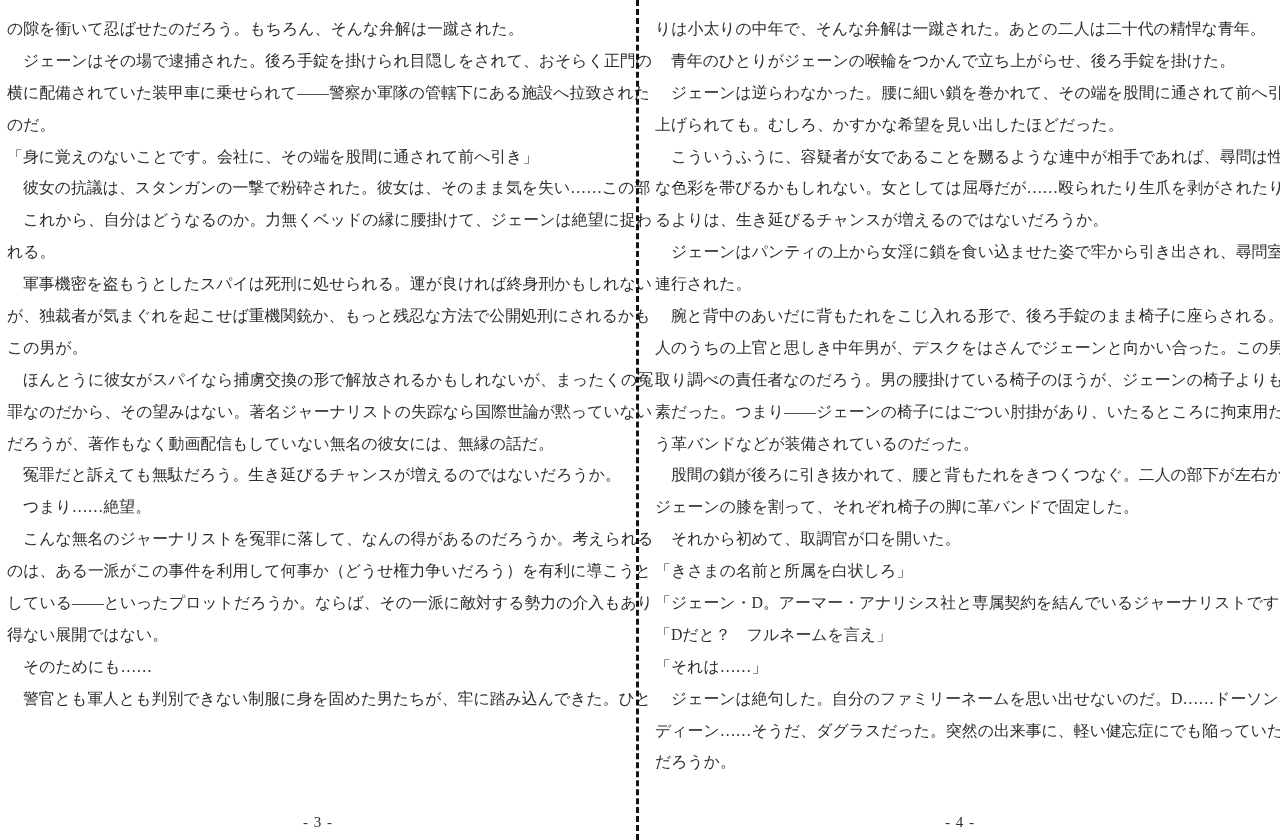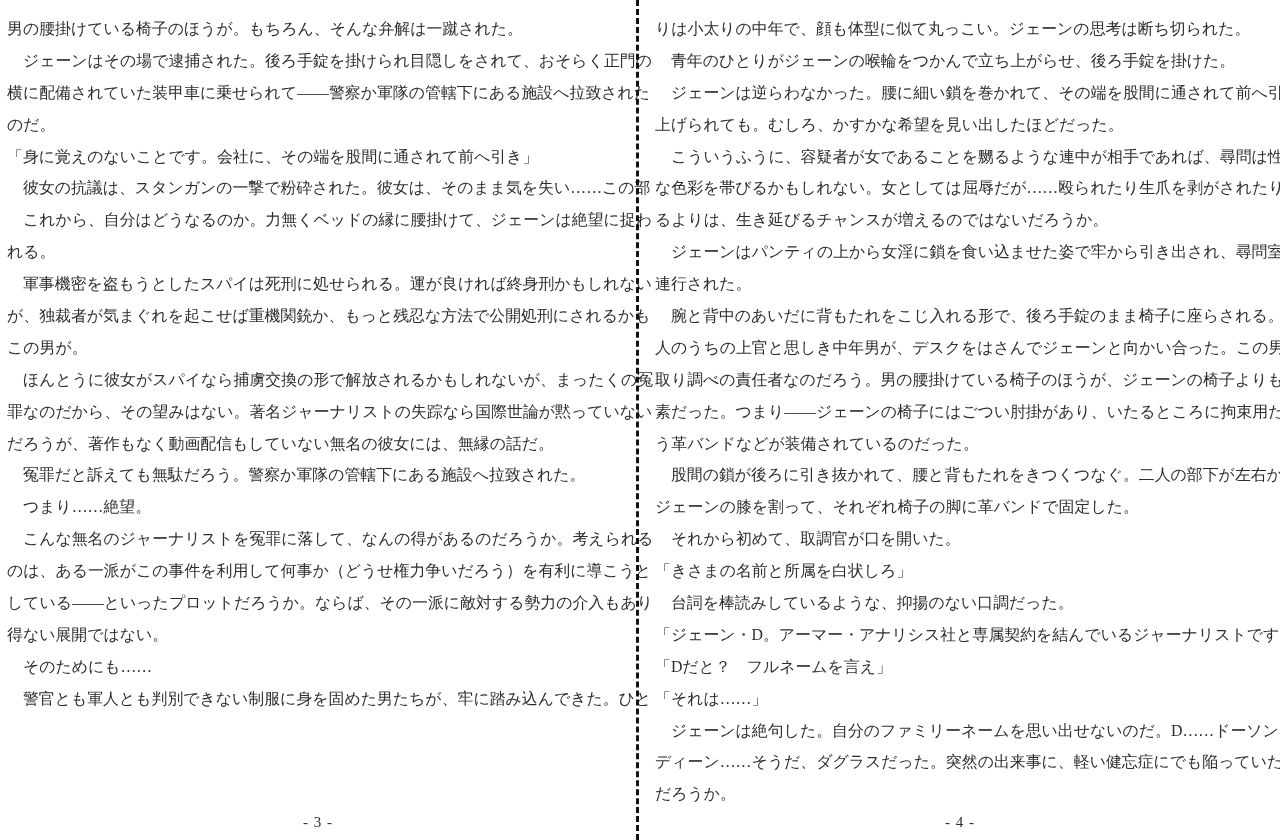--- a/index.html
+++ b/index.html
@@ -50,69 +50,68 @@
     letter-spacing:1px;
   }
 </style>
 </head>
 <body>
 
 <div class="spread">
 
   <div class="page page-left">
     <div class="page-text">
-        <div class="line">男の腰掛けている椅子のほうが。もちろん、そんな弁解は一蹴された。</div>
+        <div class="line">の隙を衝いて忍ばせたのだろう。もちろん、そんな弁解は一蹴された。</div>
         <div class="line">　ジェーンはその場で逮捕された。後ろ手錠を掛けられ目隠しをされて、おそらく正門の</div>
         <div class="line">横に配備されていた装甲車に乗せられて――警察か軍隊の管轄下にある施設へ拉致された</div>
         <div class="line">のだ。</div>
         <div class="line">「身に覚えのないことです。会社に、その端を股間に通されて前へ引き」</div>
         <div class="line">　彼女の抗議は、スタンガンの一撃で粉砕された。彼女は、そのまま気を失い……この部</div>
         <div class="line">　これから、自分はどうなるのか。力無くベッドの縁に腰掛けて、ジェーンは絶望に捉わ</div>
         <div class="line">れる。</div>
         <div class="line">　軍事機密を盗もうとしたスパイは死刑に処せられる。運が良ければ終身刑かもしれない</div>
         <div class="line">が、独裁者が気まぐれを起こせば重機関銃か、もっと残忍な方法で公開処刑にされるかも</div>
         <div class="line">この男が。</div>
         <div class="line">　ほんとうに彼女がスパイなら捕虜交換の形で解放されるかもしれないが、まったくの冤</div>
         <div class="line">罪なのだから、その望みはない。著名ジャーナリストの失踪なら国際世論が黙っていない</div>
         <div class="line">だろうが、著作もなく動画配信もしていない無名の彼女には、無縁の話だ。</div>
-        <div class="line">　冤罪だと訴えても無駄だろう。警察か軍隊の管轄下にある施設へ拉致された。</div>
+        <div class="line">　冤罪だと訴えても無駄だろう。生き延びるチャンスが増えるのではないだろうか。</div>
         <div class="line">　つまり……絶望。</div>
         <div class="line">　こんな無名のジャーナリストを冤罪に落して、なんの得があるのだろうか。考えられる</div>
         <div class="line">のは、ある一派がこの事件を利用して何事か（どうせ権力争いだろう）を有利に導こうと</div>
         <div class="line">している――といったプロットだろうか。ならば、その一派に敵対する勢力の介入もあり</div>
         <div class="line">得ない展開ではない。</div>
         <div class="line">　そのためにも……</div>
         <div class="line">　警官とも軍人とも判別できない制服に身を固めた男たちが、牢に踏み込んできた。ひと</div>
       </div>
     <div class="page-number">- 3 -</div>
   </div>
 
   <div class="divider"></div>
 
   <div class="page page-right">
     <div class="page-text">
-        <div class="line">りは小太りの中年で、顔も体型に似て丸っこい。ジェーンの思考は断ち切られた。</div>
+        <div class="line">りは小太りの中年で、そんな弁解は一蹴された。あとの二人は二十代の精悍な青年。</div>
         <div class="line">　青年のひとりがジェーンの喉輪をつかんで立ち上がらせ、後ろ手錠を掛けた。</div>
         <div class="line">　ジェーンは逆らわなかった。腰に細い鎖を巻かれて、その端を股間に通されて前へ引き</div>
         <div class="line">上げられても。むしろ、かすかな希望を見い出したほどだった。</div>
         <div class="line">　こういうふうに、容疑者が女であることを嬲るような連中が相手であれば、尋問は性的</div>
         <div class="line">な色彩を帯びるかもしれない。女としては屈辱だが……殴られたり生爪を剥がされたりす</div>
         <div class="line">るよりは、生き延びるチャンスが増えるのではないだろうか。</div>
         <div class="line">　ジェーンはパンティの上から女淫に鎖を食い込ませた姿で牢から引き出され、尋問室に</div>
         <div class="line">連行された。</div>
         <div class="line">　腕と背中のあいだに背もたれをこじ入れる形で、後ろ手錠のまま椅子に座らされる。三</div>
         <div class="line">人のうちの上官と思しき中年男が、デスクをはさんでジェーンと向かい合った。この男が</div>
         <div class="line">取り調べの責任者なのだろう。男の腰掛けている椅子のほうが、ジェーンの椅子よりも簡</div>
         <div class="line">素だった。つまり――ジェーンの椅子にはごつい肘掛があり、いたるところに拘束用だろ</div>
         <div class="line">う革バンドなどが装備されているのだった。</div>
         <div class="line">　股間の鎖が後ろに引き抜かれて、腰と背もたれをきつくつなぐ。二人の部下が左右から</div>
         <div class="line">ジェーンの膝を割って、それぞれ椅子の脚に革バンドで固定した。</div>
         <div class="line">　それから初めて、取調官が口を開いた。</div>
         <div class="line">「きさまの名前と所属を白状しろ」</div>
-        <div class="line">　台詞を棒読みしているような、抑揚のない口調だった。</div>
         <div class="line">「ジェーン・D。アーマー・アナリシス社と専属契約を結んでいるジャーナリストです」</div>
         <div class="line">「Dだと？　フルネームを言え」</div>
         <div class="line">「それは……」</div>
         <div class="line">　ジェーンは絶句した。自分のファミリーネームを思い出せないのだ。D……ドーソン、</div>
         <div class="line">ディーン……そうだ、ダグラスだった。突然の出来事に、軽い健忘症にでも陥っていたの</div>
         <div class="line">だろうか。</div>
       </div>
     <div class="page-number">- 4 -</div>
   </div>
 

